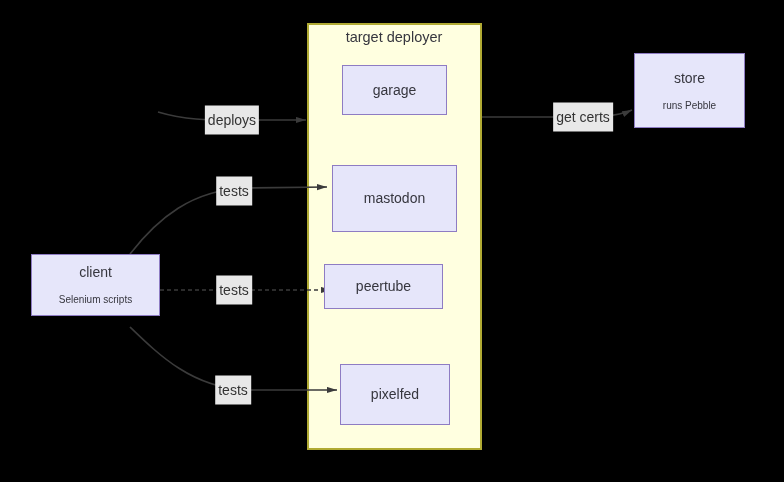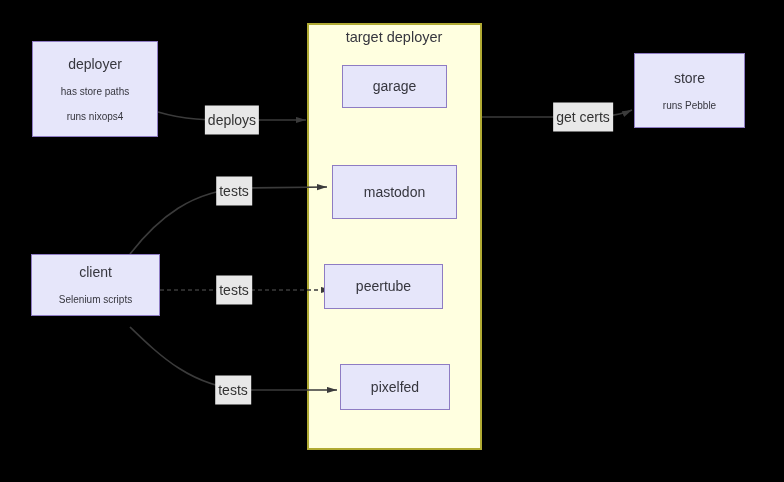--- a/index.html
+++ b/index.html
@@ -74,24 +74,24 @@
     line-height: 17px;
   }
   .node-sub {
     font-size: 10px;
     line-height: 12px;
     margin-top: 13px;
   }
   .node.deployer { left: 32px;  top: 41px;  width: 126px; height: 96px; }
   .node.client   { left: 31px;  top: 254px; width: 129px; height: 62px; }
   .node.acme     { left: 634px; top: 53px;  width: 111px; height: 75px; }
-  .node.garage   { left: 342px; top: 65px;  width: 105px; height: 43px; }
-  .node.mastodon { left: 332px; top: 165px; width: 125px; height: 54px; }
+  .node.garage   { left: 342px; top: 65px;  width: 105px; height: 50px; }
+  .node.mastodon { left: 332px; top: 165px; width: 125px; height: 67px; }
   .node.peertube { left: 324px; top: 264px; width: 119px; height: 45px; }
-  .node.pixelfed { left: 340px; top: 364px; width: 110px; height: 46px; }
+  .node.pixelfed { left: 340px; top: 364px; width: 110px; height: 61px; }
 
   
   .edge-label {
     position: absolute;
     transform: translate(-50%, -50%);
     background: #e8e8e8;
     color: #333333;
     font-size: 14px;
     line-height: 17px;
     padding: 6px 3px;
@@ -118,25 +118,20 @@
         <path d="M0,0.4 L10,3.5 L0,6.6 Z" fill="#3b3b3b"></path>
       </marker>
     </defs>
     <path class="edge-line" d="M158,112 C185,120 205,120 240,120 L306,120" marker-end="url(#arrow)"></path>
     <path class="edge-line" d="M130,254 C158,218 192,190 245,188 L327,187" marker-end="url(#arrow)"></path>
     <path class="edge-line dashed" d="M160,290 L331,290" marker-end="url(#arrow)"></path>
     <path class="edge-line" d="M130,327 C160,356 192,387 245,390 L337,390" marker-end="url(#arrow)"></path>
     <path class="edge-line" d="M482,117 L545,117 C592,117 614,118 632,110" marker-end="url(#arrow)"></path>
   </svg>
 
-  <div class="node deployer">
-    <div class="node-title">deployer</div>
-    <div class="node-sub">has store paths</div>
-    <div class="node-sub">runs nixops4</div>
-  </div>
 
   <div class="node client">
     <div class="node-title">client</div>
     <div class="node-sub">Selenium scripts</div>
   </div>
 
   <div class="node acme">
     <div class="node-title">store</div>
     <div class="node-sub">runs Pebble</div>
   </div>

